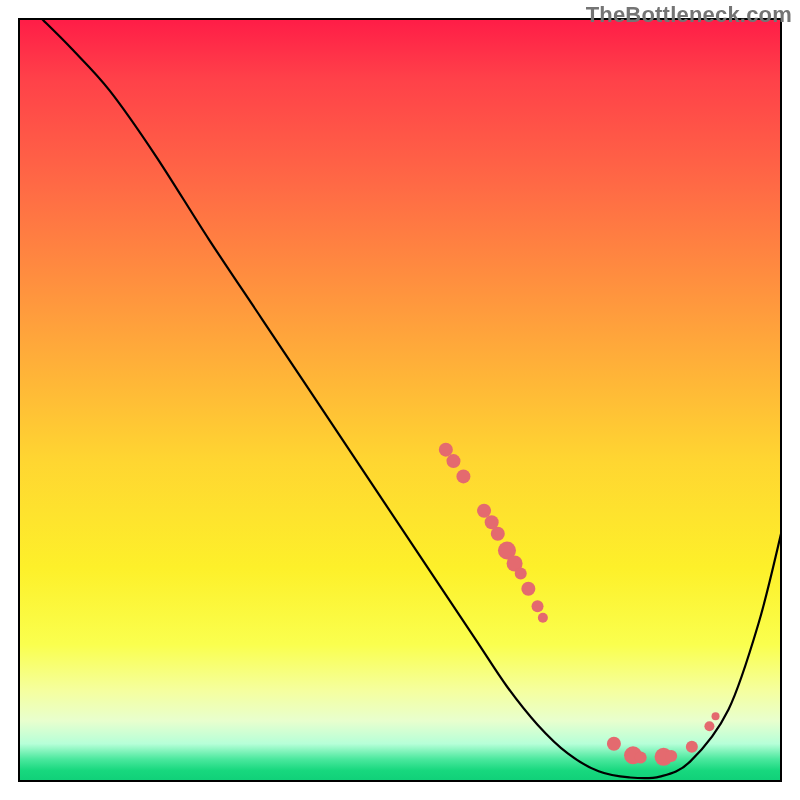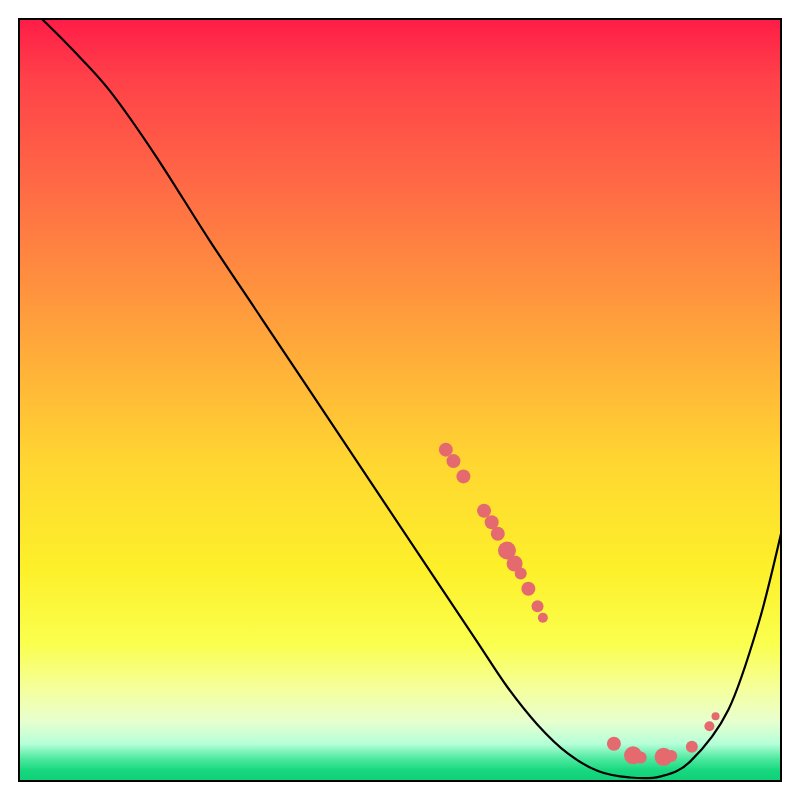--- a/index.html
+++ b/index.html
@@ -63,20 +63,21 @@
     position: absolute;
     inset: 0;
     width: 100%;
     height: 100%;
   }
 </style>
 </head>
 <body>
 
 <div class="chart-wrap">
+  <div class="watermark">TheBottleneck.com</div>
 
   <div class="plot-area">
     <div class="gradient-bg"></div>
 
     <svg class="curve" viewBox="0 0 764 764" preserveAspectRatio="none">
       <g>
           <circle cx="427.84000000000003" cy="431.66" r="7" fill="#e46a6f"></circle>
           <circle cx="435.47999999999996" cy="443.12" r="7" fill="#e46a6f"></circle>
           <circle cx="445.412" cy="458.4" r="7" fill="#e46a6f"></circle>
           <circle cx="466.03999999999996" cy="492.78000000000003" r="7" fill="#e46a6f"></circle>

